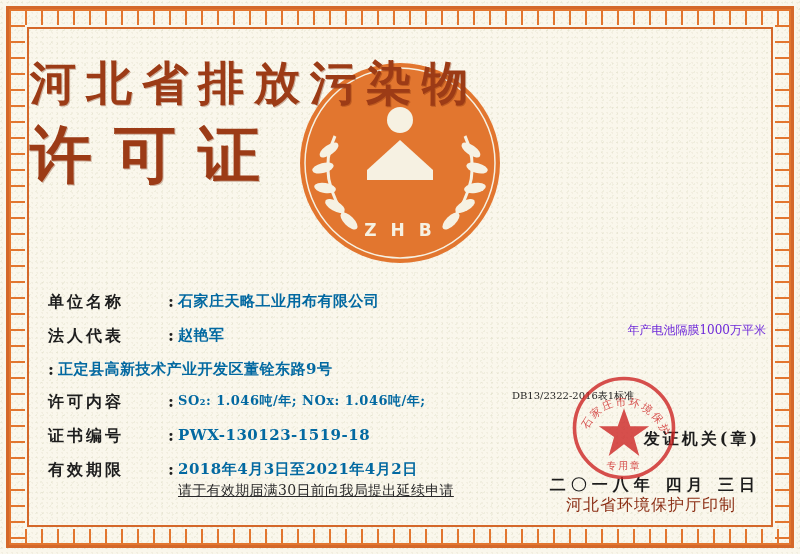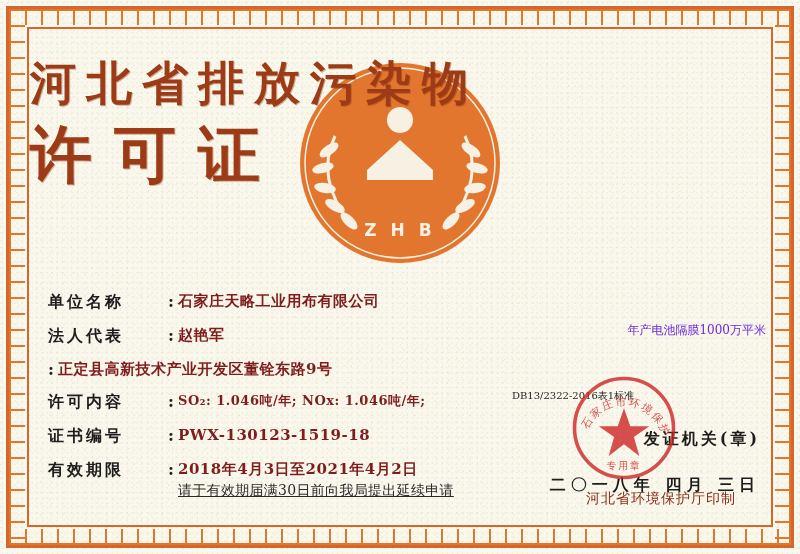--- a/index.html
+++ b/index.html
@@ -160,21 +160,21 @@
     font-family: "DejaVu Serif", serif;
     font-size: 16px;
     font-weight: bold;
     color: #1d1d1d;
   }
   .field-value {
     flex: 1 1 auto;
     font-family: "DejaVu Serif", serif;
     font-size: 15px;
     font-weight: bold;
-    color: #7f1d1d;
+    color: #0369a1;
     letter-spacing: 0.5px;
   }
   .field-value.small {
     font-size: 13px;
     font-weight: bold;
   }
   .sub-note {
     font-family: "DejaVu Serif", serif;
     font-size: 14px;
     color: #2a2a2a;
@@ -245,23 +245,23 @@
     width: 108px;
     height: 108px;
     z-index: 5;
     opacity: 0.78;
   }
 
   
   #footer {
     position: absolute;
     right: 34px;
-    bottom: 16px;
-    font-family: "DejaVu Serif", serif;
-    font-size: 14px;
+    bottom: 8px;
+    font-family: "DejaVu Serif", serif;
+    font-size: 16px;
     color: #8a2c12;
     letter-spacing: 1px;
     z-index: 6;
   }
 </style>
 </head>
 <body>
 
 <div id="certificate">
 

